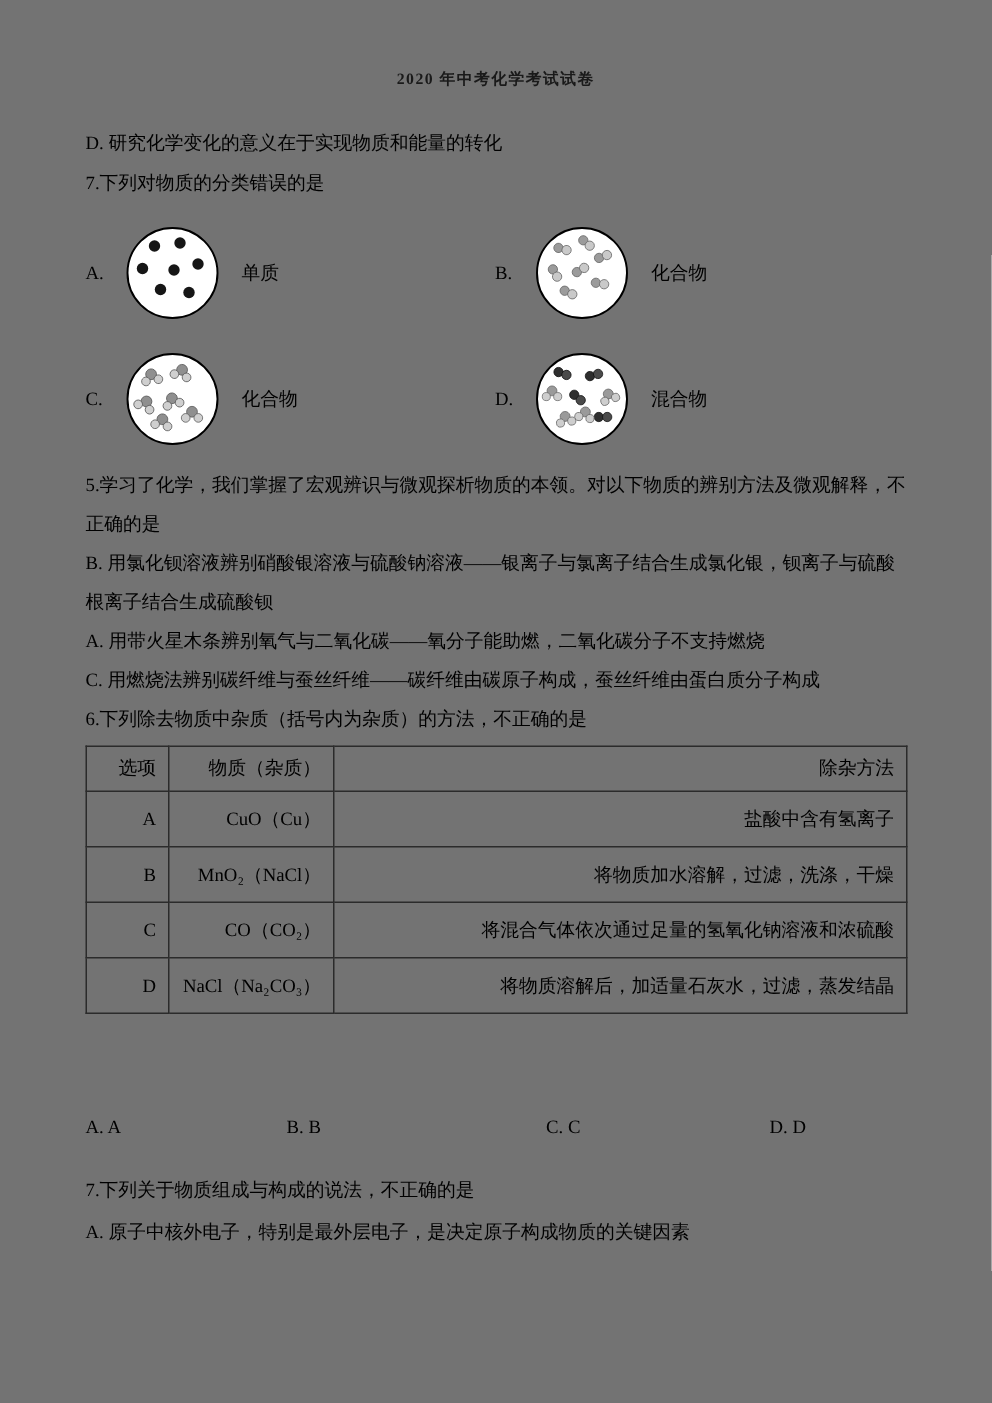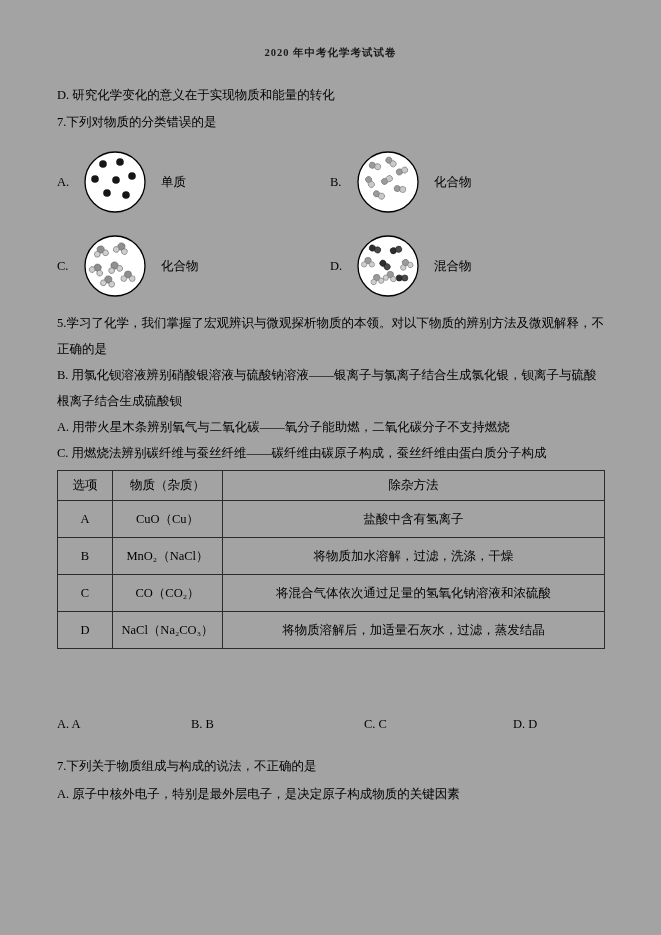--- a/index.html
+++ b/index.html
@@ -1,19 +1,19 @@
 <!DOCTYPE html>
 <html><head>
 <meta charset="utf-8">
 <style>
   * { margin:0; padding:0; box-sizing:border-box; }
   html,body { background:#ffffff; }
   body { width:661px; height:935px; overflow:hidden; }
   .page {
-    width:661px; height:935px; background:#a3a3a3; color:#000;
+    width:661px; height:935px; background:#737373; color:#000;
     font-family:"Liberation Serif","DejaVu Serif",serif;
     overflow:hidden; position:relative;
   }
   .page-header {
     padding-top:46px; text-align:center;
     font-size:10.5px; font-weight:bold; color:#1a1a1a; letter-spacing:1px;
   }
   .content { padding:22px 56px 0 57px; font-size:12.5px; color:#000; }
   .line { line-height:27px; }
   .q4-stem { margin-top:0; }
@@ -29,21 +29,21 @@
 
   .q5-block { margin-top:10px; }
   .q5-block .line { line-height:26px; }
   .q6-stem { line-height:27px; }
 
   table.impurity-table {
     border-collapse:collapse; width:548px; margin-top:4px;
     font-size:12.5px;
   }
   table.impurity-table th, table.impurity-table td {
-    border:1px solid #2b2b2b; font-weight:normal; text-align:center;
+    border:1px solid #2b2b2b; font-weight:normal; text-align:right;
     padding:4px 8px; vertical-align:middle;
   }
   table.impurity-table th { height:30px; }
   table.impurity-table td { height:37px; }
   .col-option { width:55px; }
   .col-substance { width:110px; }
 
   .answers-row { margin-top:62px; display:flex; line-height:27px; font-size:12.5px;gap:16px; }
   .answers-row .ans-a { width:118px; }
   .answers-row .ans-b { width:157px; }
@@ -199,20 +199,21 @@
 
     </div>
 
     <div class="q5-block">
       <p class="line">5.学习了化学，我们掌握了宏观辨识与微观探析物质的本领。对以下物质的辨别方法及微观解释，不正确的是</p>
       <p class="line">B. 用氯化钡溶液辨别硝酸银溶液与硫酸钠溶液――银离子与氯离子结合生成氯化银，钡离子与硫酸根离子结合生成硫酸钡</p>
       <p class="line">A. 用带火星木条辨别氧气与二氧化碳――氧分子能助燃，二氧化碳分子不支持燃烧</p>
       <p class="line">C. 用燃烧法辨别碳纤维与蚕丝纤维——碳纤维由碳原子构成，蚕丝纤维由蛋白质分子构成</p>
     </div>
 
+    <p class="q6-stem">6.下列除去物质中杂质（括号内为杂质）的方法，不正确的是</p>
 
     <table class="impurity-table">
       <tbody>
           <tr>
         <th class="col-option">选项</th>
         <th class="col-substance">物质（杂质）</th>
         <th>除杂方法</th>
       </tr>
       <tr>
         <td>A</td>

